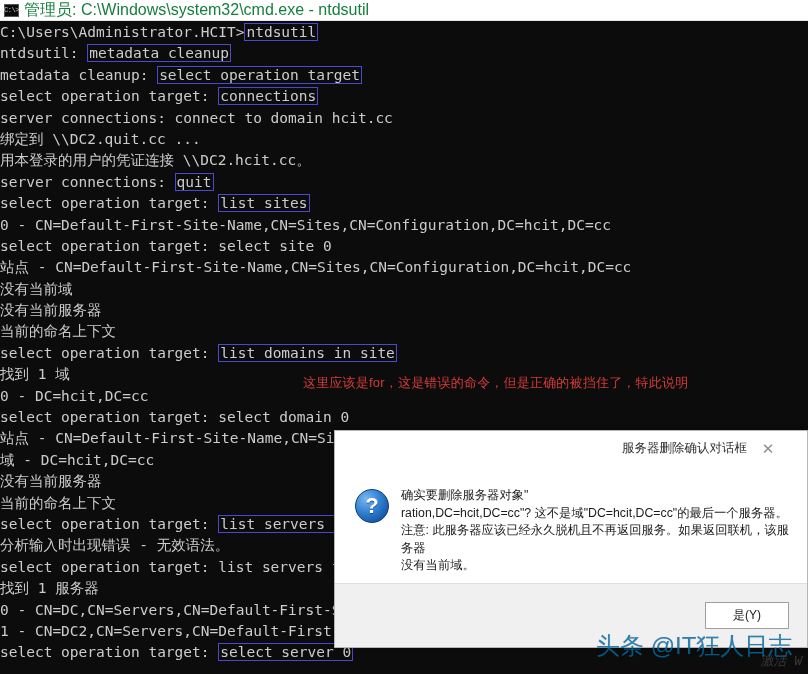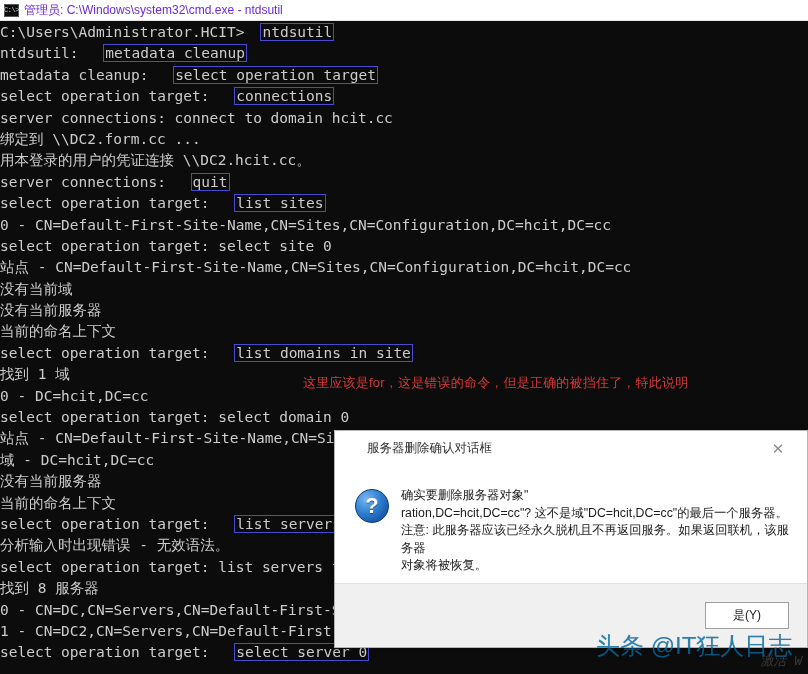--- a/index.html
+++ b/index.html
@@ -28,21 +28,21 @@
     width:15px;height:13px;background:#0b0b0b;
     border:1px solid #555;box-sizing:border-box;
     position:relative;flex:0 0 auto;margin-right:5px;
     display:flex;align-items:center;justify-content:center;
   }
   #cmd-icon span{
     color:#cfcfcf;font-family:"Liberation Mono","DejaVu Sans Mono",monospace;
     font-size:7px;line-height:7px;letter-spacing:-0.5px;
   }
   #title-text{
-    font-size:12px;color:#6d28d9;white-space:nowrap;
+    font-size:16px;color:#15803d;white-space:nowrap;
     font-family:"Liberation Sans","DejaVu Sans",sans-serif;
   }
   
   #console{
     position:absolute;left:0;top:21px;width:808px;height:653px;
     background:#0c0c0c;
     font-family:"DejaVu Sans Mono","Liberation Mono",monospace;
     font-size:14.5px;
     line-height:21.4px;
     color:#cccccc;
@@ -52,21 +52,21 @@
   }
   .cline{
     white-space:pre;
     height:21.4px;
     padding-left:0px;
     letter-spacing:0px;
   }
   .cline .hl{
     border:1px solid #4a4ad0;
     padding:0px 1px;
-    margin:16px;
+    margin:0;
   }
   
   #annotation{
     position:absolute;
     left:303px;top:374px;
     color:#d63a3a;
     font-size:13px;
     font-family:"Liberation Sans","DejaVu Sans",sans-serif;
     white-space:nowrap;
     letter-spacing:0.2px;
@@ -79,24 +79,23 @@
     background:#ffffff;
     border:1px solid #b5b5b5;
     box-sizing:border-box;
     box-shadow:0 0 6px rgba(0,0,0,.28);
     z-index:10;
     display:flex;flex-direction:column;
   }
   #dlg-titlebar{
     height:34px;flex:0 0 auto;
     background:#ffffff;
-    display:flex;align-items:center;justify-content:space-between;
-    padding:0 8px 0 12px;
-    box-sizing:border-box;
-    margin-left:20px;
+    display:flex;align-items:center;justify-content:flex-end;
+    padding:0 18px 0 12px;
+    box-sizing:border-box;
   }
   #dlg-title{
     font-size:12.5px;color:#303030;white-space:nowrap;
   }
   #dlg-close{
     width:42px;height:30px;display:flex;align-items:center;justify-content:center;
     color:#8d8d8d;font-size:15px;line-height:15px;
     font-family:"Liberation Sans","DejaVu Sans",sans-serif;
   }
   #dlg-body{
@@ -170,63 +169,63 @@
     </div>
     <div id="title-text">管理员: C:\Windows\system32\cmd.exe - ntdsutil</div>
   </div>
 
   <div id="console">
       <div class="cline"><span>C:\Users\Administrator.HCIT&gt;</span><span class="hl">ntdsutil</span></div>
       <div class="cline"><span>ntdsutil: </span><span class="hl">metadata cleanup</span></div>
       <div class="cline"><span>metadata cleanup: </span><span class="hl">select operation target</span></div>
       <div class="cline"><span>select operation target: </span><span class="hl">connections</span></div>
       <div class="cline"><span>server connections: connect to domain hcit.cc</span></div>
-      <div class="cline"><span>绑定到 \\DC2.form.cc ...</span></div>
+      <div class="cline"><span>绑定到 \\DC2.quit.cc ...</span></div>
       <div class="cline"><span>用本登录的用户的凭证连接 \\DC2.hcit.cc。</span></div>
       <div class="cline"><span>server connections: </span><span class="hl">quit</span></div>
       <div class="cline"><span>select operation target: </span><span class="hl">list sites</span></div>
       <div class="cline"><span>0 - CN=Default-First-Site-Name,CN=Sites,CN=Configuration,DC=hcit,DC=cc</span></div>
       <div class="cline"><span>select operation target: select site 0</span></div>
       <div class="cline"><span>站点 - CN=Default-First-Site-Name,CN=Sites,CN=Configuration,DC=hcit,DC=cc</span></div>
       <div class="cline"><span>没有当前域</span></div>
       <div class="cline"><span>没有当前服务器</span></div>
       <div class="cline"><span>当前的命名上下文</span></div>
       <div class="cline"><span>select operation target: </span><span class="hl">list domains in site</span></div>
       <div class="cline"><span>找到 1 域</span></div>
       <div class="cline"><span>0 - DC=hcit,DC=cc</span></div>
       <div class="cline"><span>select operation target: select domain 0</span></div>
       <div class="cline"><span>站点 - CN=Default-First-Site-Name,CN=Sites,CN=Configuration,DC=hcit,DC=cc</span></div>
       <div class="cline"><span>域 - DC=hcit,DC=cc</span></div>
       <div class="cline"><span>没有当前服务器</span></div>
       <div class="cline"><span>当前的命名上下文</span></div>
       <div class="cline"><span>select operation target: </span><span class="hl">list servers form domain in site</span></div>
       <div class="cline"><span>分析输入时出现错误 - 无效语法。</span></div>
       <div class="cline"><span>select operation target: list servers for domain in site</span></div>
-      <div class="cline"><span>找到 8 服务器</span></div>
+      <div class="cline"><span>找到 1 服务器</span></div>
       <div class="cline"><span>0 - CN=DC,CN=Servers,CN=Default-First-Site-Name,CN=Sites,CN=Config</span></div>
       <div class="cline"><span>1 - CN=DC2,CN=Servers,CN=Default-First-Site-Name,CN=Sites,CN=Confi</span></div>
       <div class="cline"><span>select operation target: </span><span class="hl">select server 0</span></div>
     </div>
 
   <div id="annotation">这里应该是for，这是错误的命令，但是正确的被挡住了，特此说明</div>
 
   <div id="dialog">
     <div id="dlg-titlebar">
       <div id="dlg-title">服务器删除确认对话框</div>
       <div id="dlg-close">✕</div>
     </div>
     <div id="dlg-body">
       <div id="dlg-icon">
         <span>?</span>
       </div>
       <div id="dlg-text">
           <div>确实要删除服务器对象"</div>
           <div>ration,DC=hcit,DC=cc"? 这不是域"DC=hcit,DC=cc"的最后一个服务器。</div>
           <div>注意: 此服务器应该已经永久脱机且不再返回服务。如果返回联机，该服务器</div>
-          <div>对象将被恢复。</div>
+          <div>没有当前域。</div>
         </div>
     </div>
     <div id="dlg-footer">
       <div class="dlg-btn">
         <span>是(Y)</span>
       </div>
     </div>
   </div>
 
   <div id="watermark">头条 @IT狂人日志</div>

